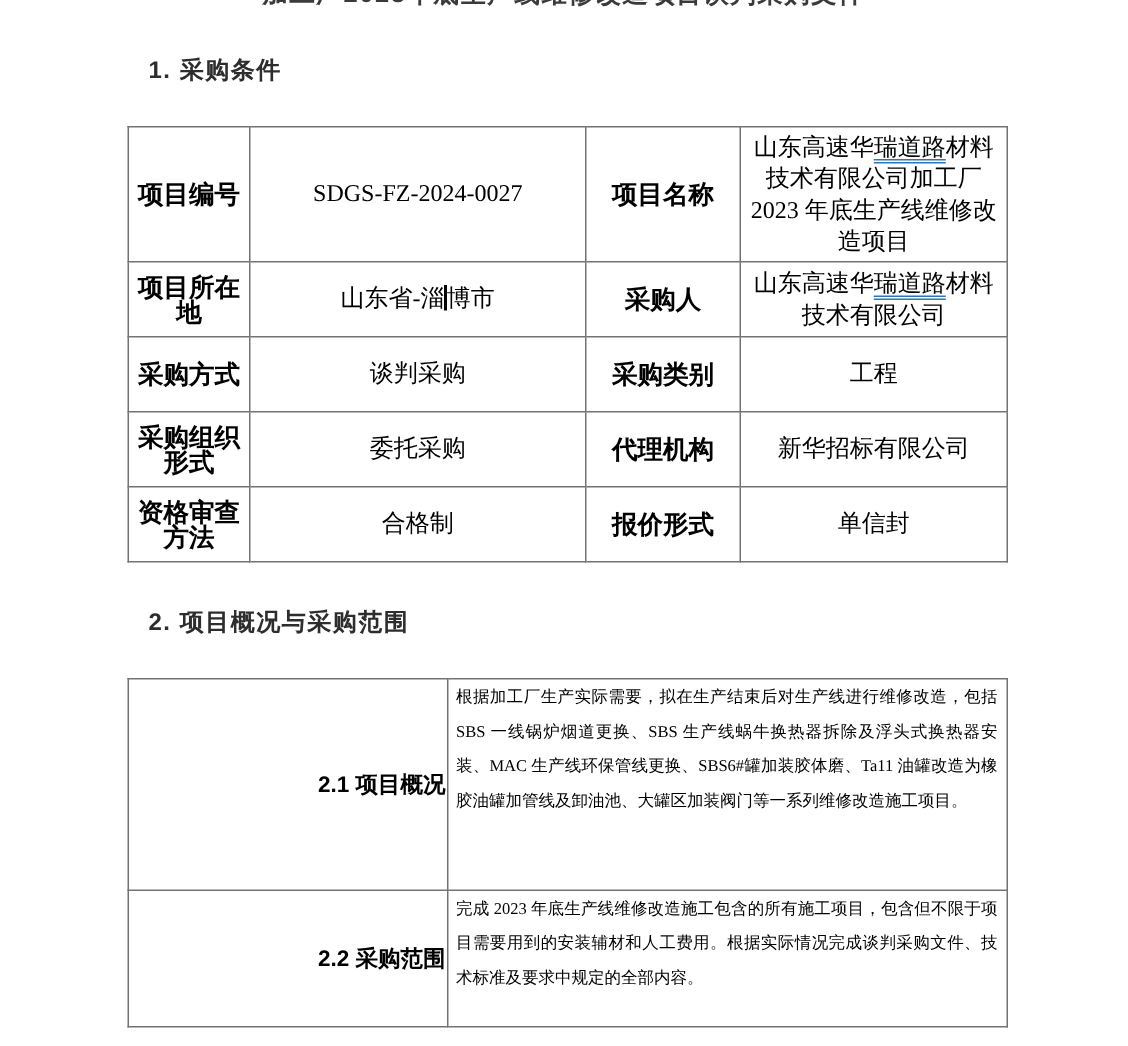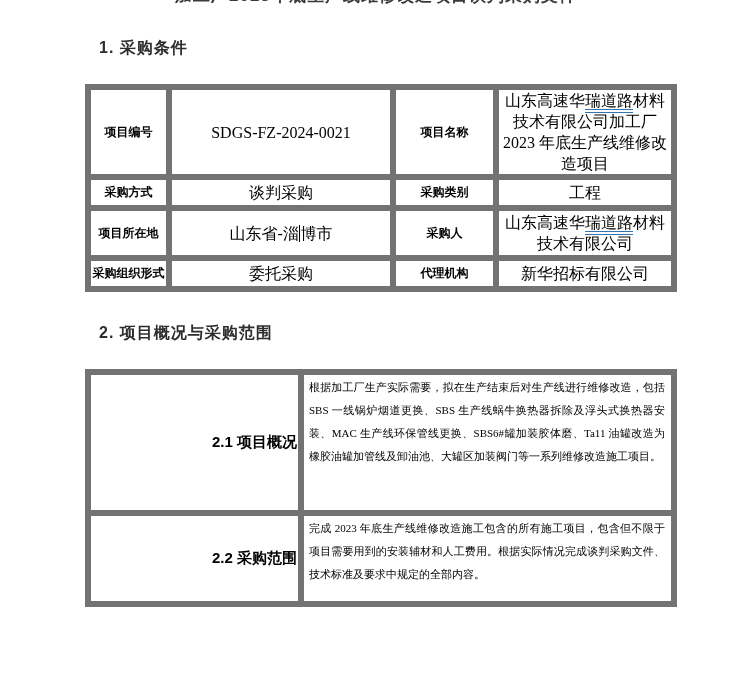--- a/index.html
+++ b/index.html
@@ -23,31 +23,31 @@
     font-family: "Liberation Sans", "DejaVu Sans", sans-serif;
     font-size: 16px; font-weight: bold; color: #2d2d2d;
     letter-spacing: 1px; line-height: 29px;
     margin: 26px 0 22px 99px;
   }
   h1.sec.second { }
   table {
     border-collapse: collapse; table-layout: fixed;
     margin-left: 85px; width: 586px;
   }
-  td { border: 6px solid #737373; overflow: hidden; }
+  td { border: 1px solid #737373; overflow: hidden; }
   
   .t1 td {
     text-align: center; vertical-align: middle;
     font-size: 16px; line-height: 21px; padding: 0 4px;
   }
   .t1 td.lb {
     font-family: "Liberation Sans", "DejaVu Sans", sans-serif;
-    font-weight: bold; font-size: 12px; line-height: 17px; padding: 0 1px;
+    font-weight: bold; font-size: 17px; line-height: 17px; padding: 0 1px;
   }
-  .t1 td.lb3 { padding: 4px 8px; }
+  .t1 td.lb3 { padding: 16px 8px; }
   
   .t2 td.lb2 {
     font-family: "Liberation Sans", "DejaVu Sans", sans-serif;
     font-weight: bold; font-size: 15px;
     text-align: right; vertical-align: middle;
   }
   .t2 td.desc {
     font-size: 11px; line-height: 23px;
     text-align: justify; vertical-align: top;
     padding: 1px 6px 0 5px;
@@ -77,41 +77,47 @@
   <table class="t1">
     <colgroup>
         <col style="width:81px">
         <col style="width:224px">
         <col style="width:103px">
         <col style="width:178px">
       </colgroup>
     <tbody>
         <tr style="height:90px">
       <td class="lb">项目编号</td>
-      <td>SDGS-FZ-2024-0021</td>
+      <td>SDGS-FZ-2024-0027</td>
       <td class="lb lb3">项目名称</td>
       <td><span>山东高速华</span><span class="spell">瑞道路</span><span>材料技术有限公司加工厂2023 年底生产线维修改造项目</span></td>
+    </tr>
+    <tr style="height:50px">
+      <td class="lb">项目所在地</td>
+      <td><span>山东省-淄</span><span class="caret"></span><span>博市</span></td>
+      <td class="lb lb3">采购人</td>
+      <td><span>山东高速华</span><span class="spell">瑞道路</span><span>材料技术有限公司</span></td>
     </tr>
     <tr style="height:23px">
       <td class="lb">采购方式</td>
       <td>谈判采购</td>
       <td class="lb lb3">采购类别</td>
       <td>工程</td>
     </tr>
-    <tr style="height:50px">
-      <td class="lb">项目所在地</td>
-      <td><span>山东省-淄</span><span class="caret"></span><span>博市</span></td>
-      <td class="lb lb3">采购人</td>
-      <td><span>山东高速华</span><span class="spell">瑞道路</span><span>材料技术有限公司</span></td>
-    </tr>
     <tr style="height:22px">
       <td class="lb">采购组织形式</td>
       <td>委托采购</td>
       <td class="lb lb3">代理机构</td>
       <td>新华招标有限公司</td>
+    </tr>
+    <tr style="height:24px">
+      <td class="lb">资格审查方法</td>
+      <td>合格制</td>
+      <td class="lb lb3">报价形式</td>
+      <td>单信封</td>
     </tr>
   </tbody>
     </table>
 
   <h1 class="sec second">2. 项目概况与采购范围</h1>
 
   <table class="t2">
     <colgroup>
         <col style="width:213px">
         <col style="width:373px">

